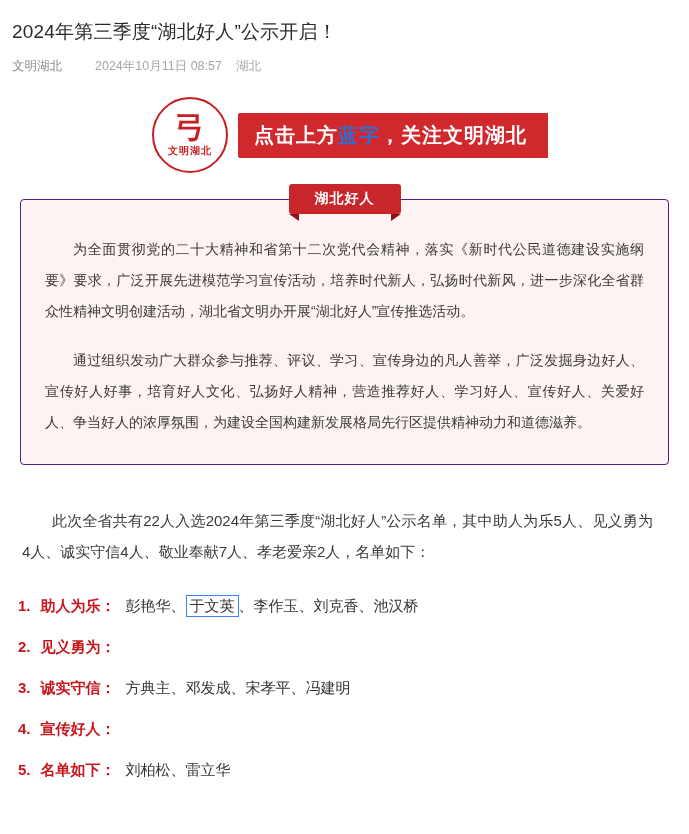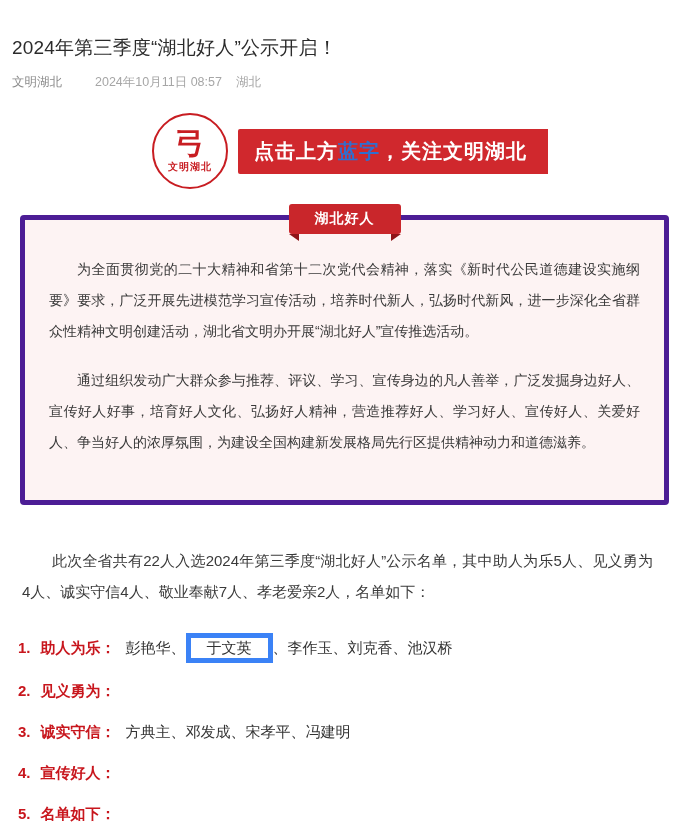--- a/index.html
+++ b/index.html
@@ -17,21 +17,21 @@
   .page {
     width: 689px;
     box-sizing: border-box;
     padding: 14px 12px 10px 12px;
   }
   .article-title {
     font-size: 19px;
     font-weight: normal;
     color: #2b2b2b;
     line-height: 28px;
-    margin: 20px 0 12px 0;
+    margin: 4px 0 12px 0;
     letter-spacing: 0.2px;
   }
   .meta-row {
     display: flex;
     align-items: center;
     gap: 14px;
     font-size: 12.5px;
     color: #9a9a9a;
     margin-bottom: 22px;
   }
@@ -107,21 +107,21 @@
   .banner-bar .blue {
     color: #2f6fd0;
   }
   .banner-bar .white-strong {
     color: #ffffff;
   }
 
   
   .callout {
     position: relative;
-    border: 5px solid #4c1d95;
+    border: 1px solid #4c1d95;
     background: #fdf3f3;
     border-radius: 4px;
     margin: 18px 8px 40px 8px;
     padding: 34px 24px 26px 24px;
   }
   .callout-tag {
     position: absolute;
     top: -16px;
     left: 50%;
     transform: translateX(-50%);
@@ -155,21 +155,21 @@
   }
   .callout p {
     margin: 0 0 18px 0;
     font-size: 14px;
     line-height: 31px;
     color: #3a3a3a;
     text-indent: 2em;
     text-align: justify;
   }
   .callout p:last-child {
-    margin-bottom: 16px;
+    margin-bottom: 0;
   }
 
   
   .summary {
     font-size: 15px;
     line-height: 31px;
     color: #3a3a3a;
     text-indent: 2em;
     margin: 0 24px 26px 10px;
     text-align: justify;
@@ -191,22 +191,22 @@
     font-weight: bold;
     white-space: nowrap;
     flex: 0 0 auto;
     margin-right: 10px;
   }
   .name-values {
     color: #333333;
     flex: 1 1 auto;
   }
   .highlight-name {
-    border: 5px solid #3b82f6;
-    padding: 0 16px;
+    border: 1px solid #3b82f6;
+    padding: 0 3px;
     display: inline-block;
     line-height: 20px;
   }
 </style>
 </head>
 <body>
 
 <div class="page">
 
   <h1 class="article-title">2024年第三季度“湖北好人”公示开启！</h1>
@@ -260,17 +260,18 @@
     </div>
 
     <div class="name-row">
       <span class="name-cat">4.</span>
       <span class="name-cat">宣传好人：</span>
     </div>
 
     <div class="name-row">
       <span class="name-cat">5.</span>
       <span class="name-cat">名单如下：</span>
+      <span class="name-values">刘柏松、雷立华</span>
     </div>
 
   </div>
 
 </div>
 
 </body></html>

